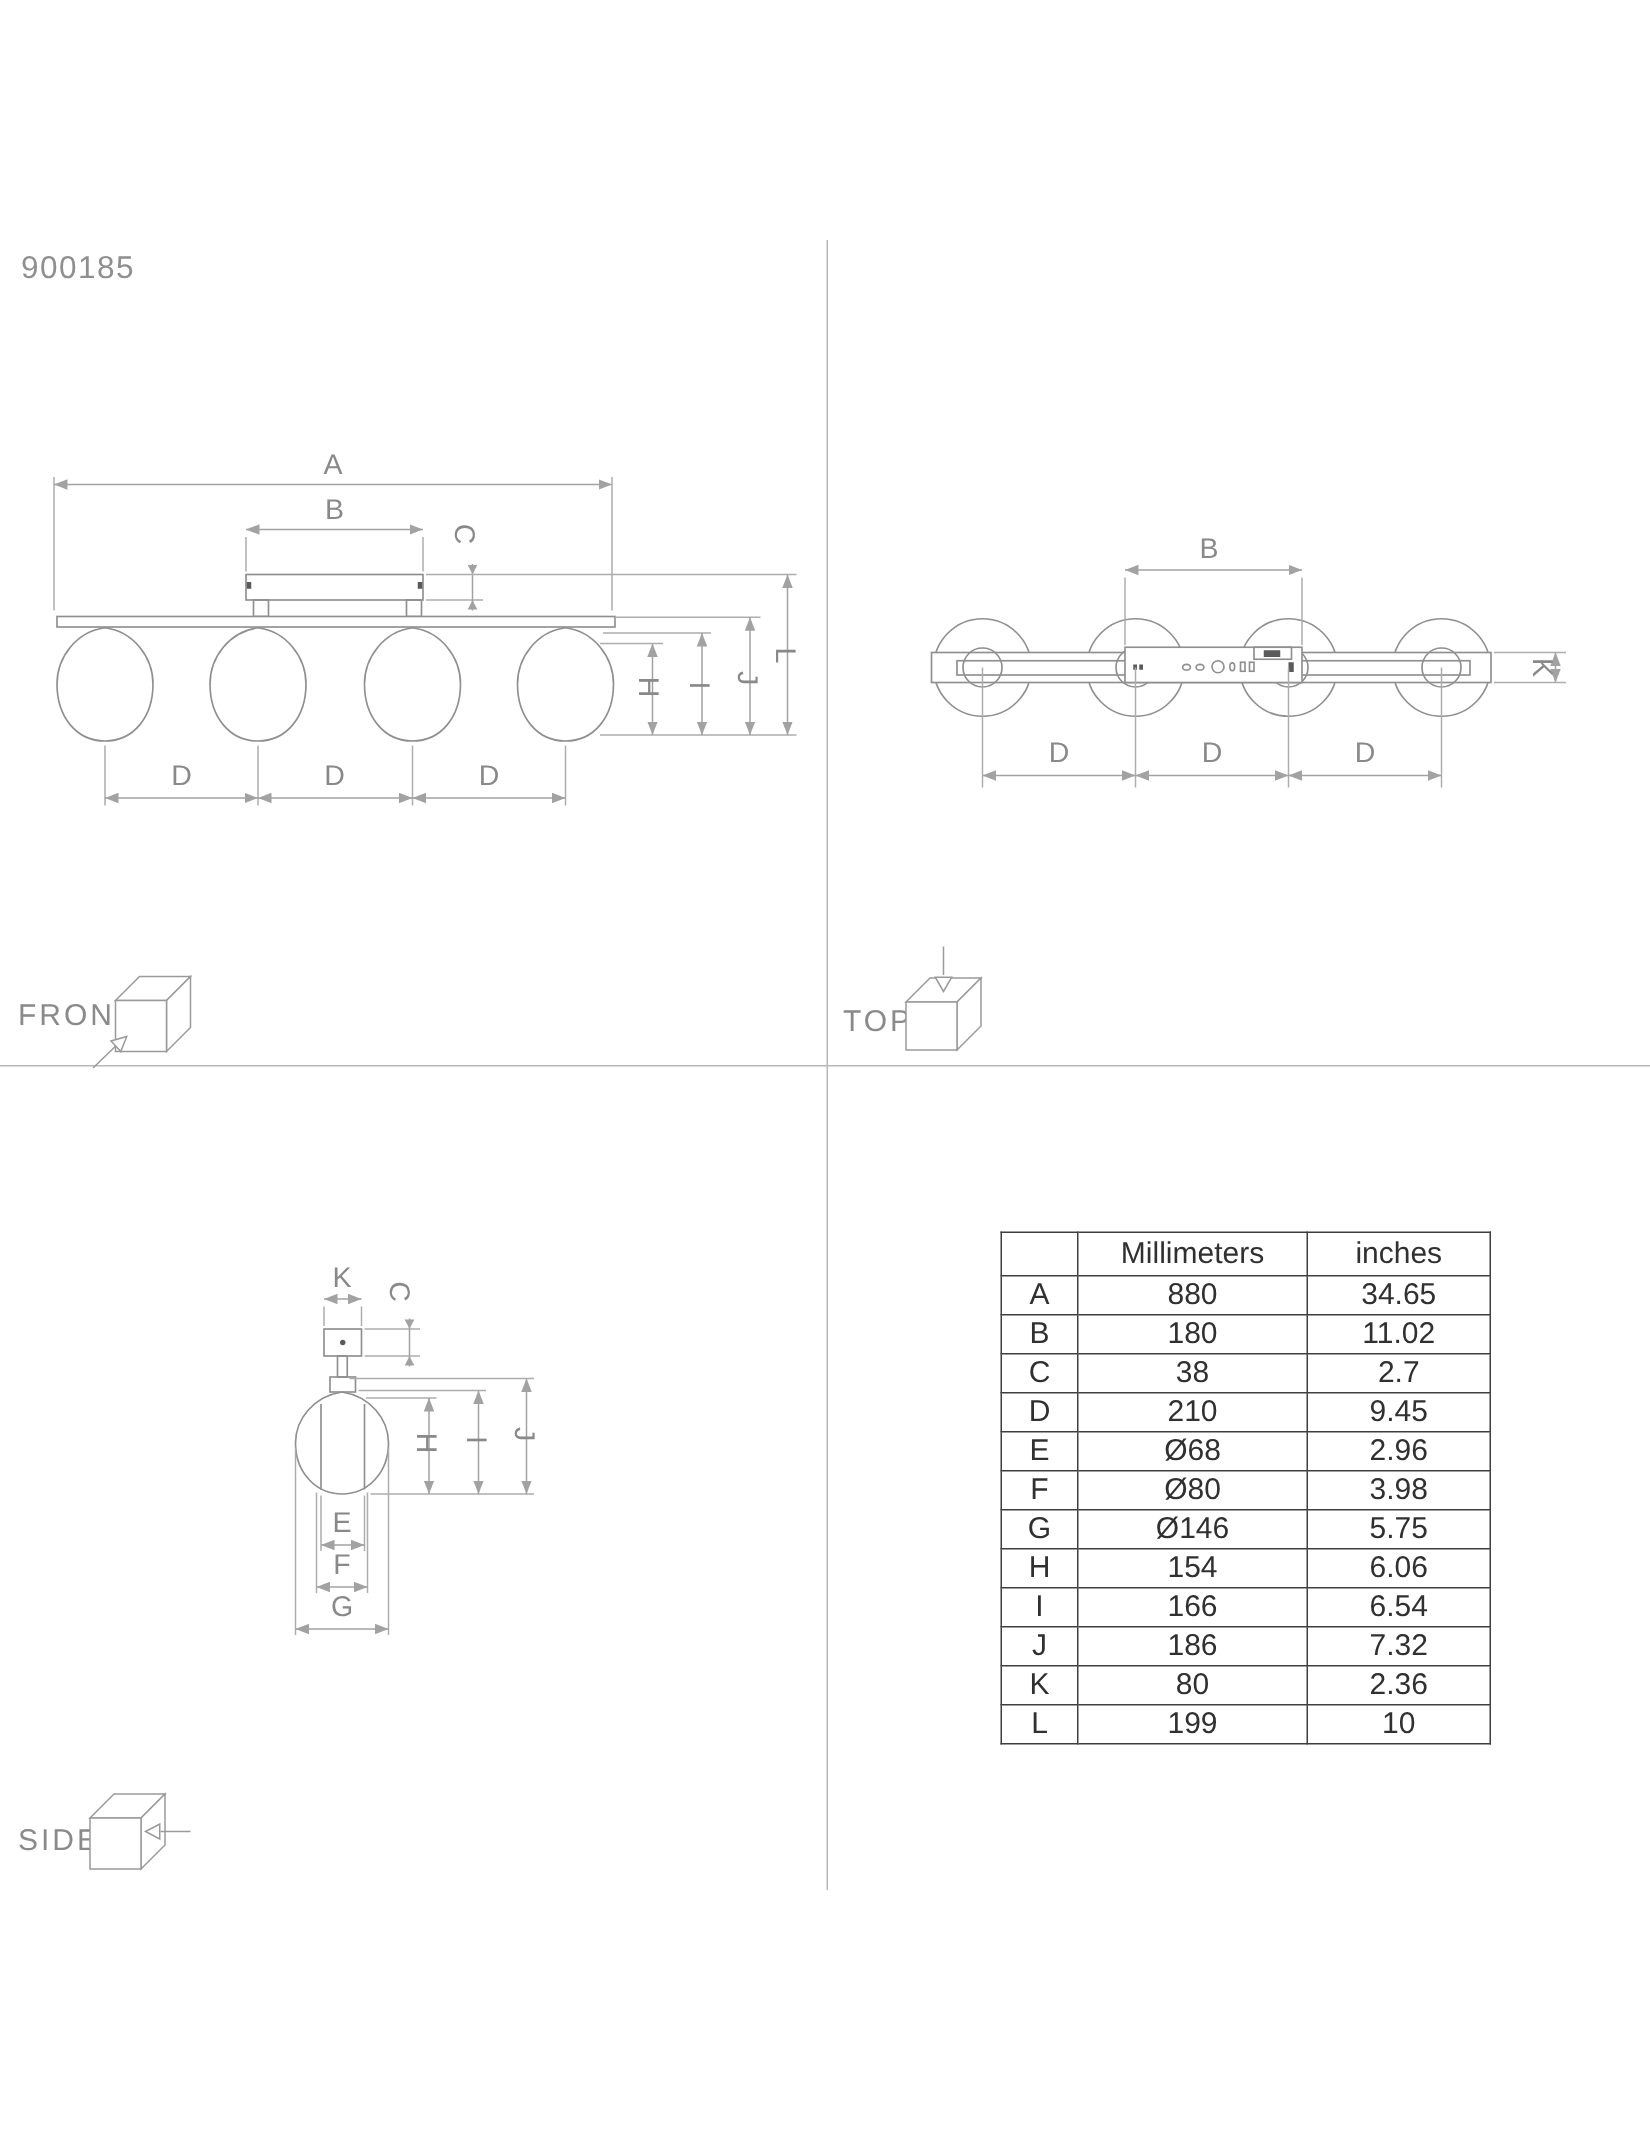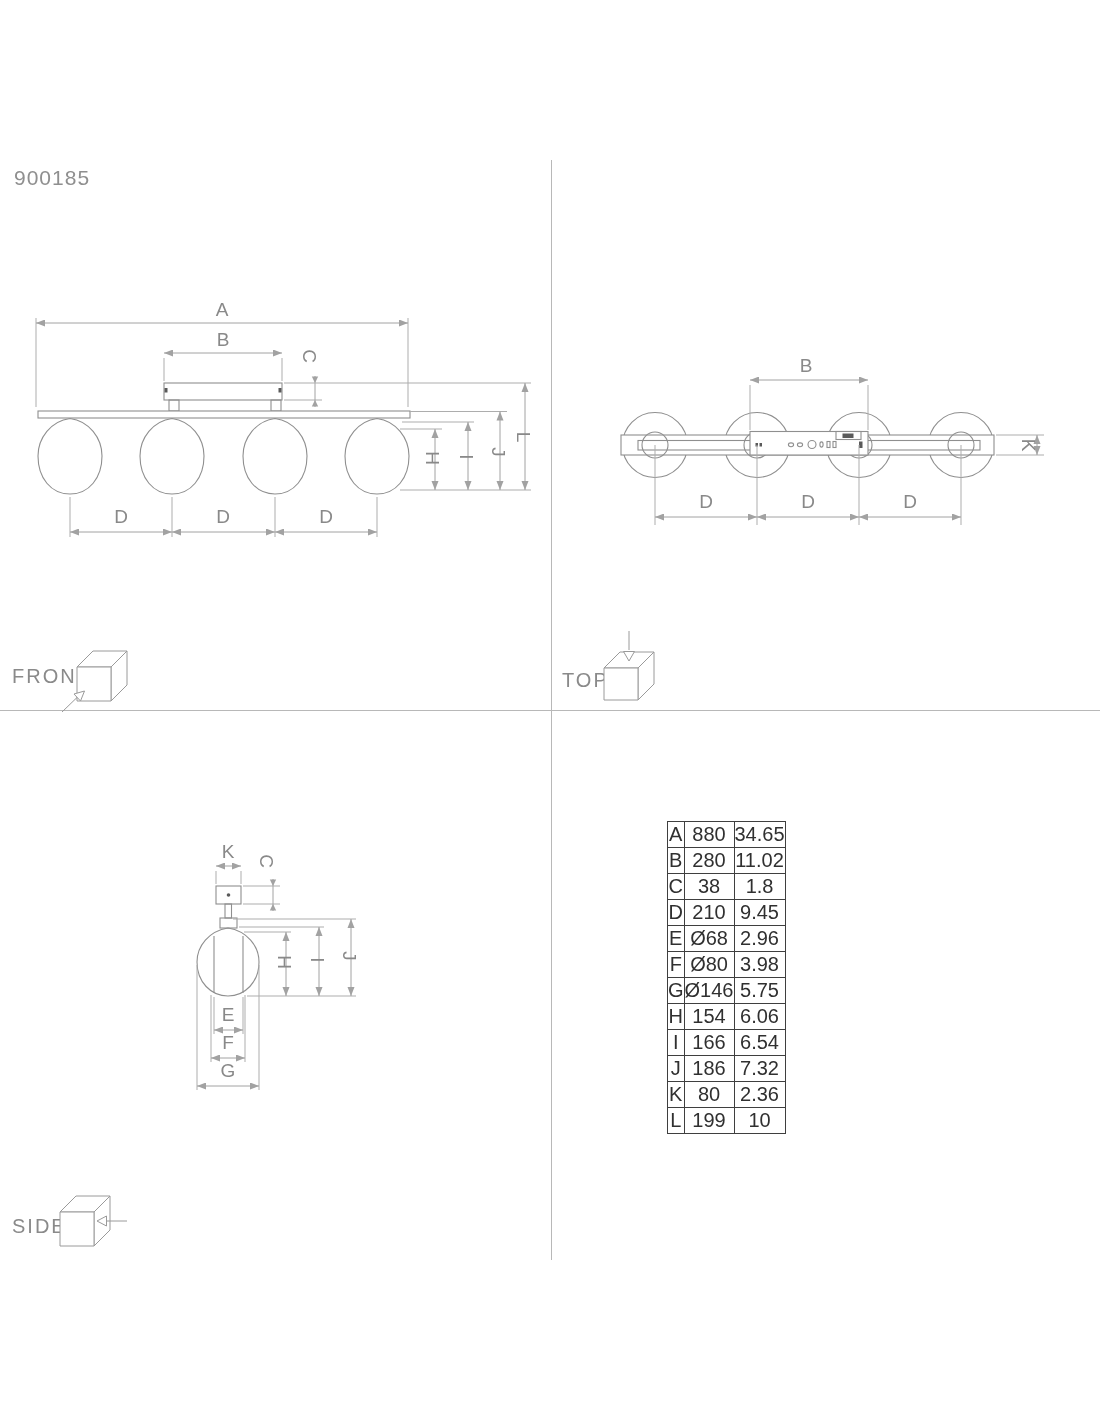--- a/index.html
+++ b/index.html
@@ -221,34 +221,39 @@
       <polygon class="cube" points="94,1212 110,1196 110,1230 94,1246"></polygon>
       <polygon class="cube" points="60,1212 94,1212 94,1246 60,1246"></polygon>
       <line class="cube" x1="107" y1="1221" x2="127" y2="1221"></line>
       <polygon class="cube" points="97,1221 106.5,1216 106.5,1226"></polygon>
     </g>
   </g>
 </svg>
 
 <table id="dimtable">
   <tbody>
+        <tr>
+    <th class="c-letter"></th>
+    <th class="c-mm">Millimeters</th>
+    <th class="c-in">inches</th>
+  </tr>
   <tr>
     <td>A</td>
     <td>880</td>
     <td>34.65</td>
   </tr>
   <tr>
     <td>B</td>
-    <td>280</td>
+    <td>180</td>
     <td>11.02</td>
   </tr>
   <tr>
     <td>C</td>
     <td>38</td>
-    <td>1.8</td>
+    <td>2.7</td>
   </tr>
   <tr>
     <td>D</td>
     <td>210</td>
     <td>9.45</td>
   </tr>
   <tr>
     <td>E</td>
     <td>Ø68</td>
     <td>2.96</td>

